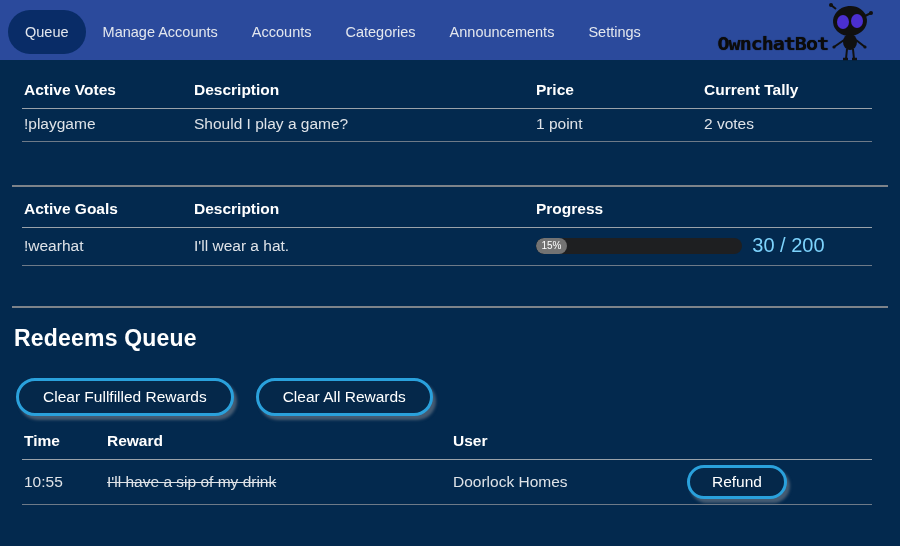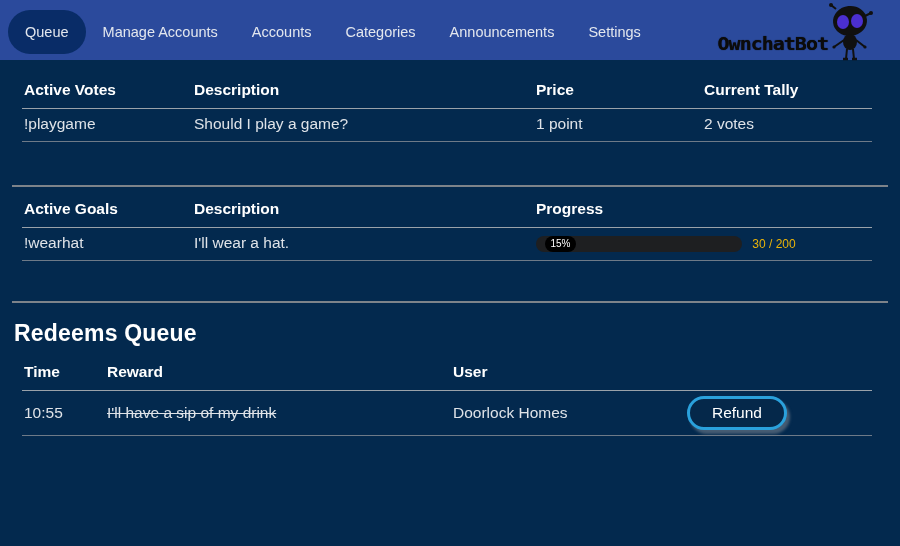--- a/index.html
+++ b/index.html
@@ -84,25 +84,25 @@
   .redeems-table td { height: 45px; padding: 4px 2px; }
 
   
   .progress-track {
     display: inline-block; vertical-align: middle;
     width: 206px; height: 16px;
     background: #1e1f21; border-radius: 8px;
     overflow: hidden;
   }
   .progress-fill {
-    height: 100%; background: #000000; border-radius: 8px;
-    display: flex; align-items: center; justify-content: center; margin-left: 9px;
+    height: 100%; background: #737373; border-radius: 8px;
+    display: flex; align-items: center; justify-content: center;
   }
   .progress-fill span { font-size: 10px; color: #ffffff; white-space: nowrap; }
-  .progress-text { display: inline-block; vertical-align: middle; margin-left: 6px; font-size: 12px; color: #eab308; text-align: right; }
+  .progress-text { display: inline-block; vertical-align: middle; margin-left: 6px; font-size: 20px; color: #7dd3fc; text-align: right; }
 </style>
 </head>
 <body>
 
 <nav>
   <div class="nav-items">
     <a class="nav-item active">Queue</a>
     <a class="nav-item">Manage Accounts</a>
     <a class="nav-item">Accounts</a>
     <a class="nav-item">Categories</a>
@@ -187,20 +187,24 @@
           <span class="progress-text">30 / 200</span>
         </td>
       </tr>
     </tbody>
   </table>
 
   <hr class="sep sep-2">
 
   <h2 class="section-title">Redeems Queue</h2>
 
+  <div class="button-row">
+    <button class="pill-btn">Clear Fullfilled Rewards</button>
+    <button class="pill-btn">Clear All Rewards</button>
+  </div>
 
   <table class="redeems-table">
     <colgroup>
         <col style="width:83px">
         <col style="width:346px">
         <col style="width:234px">
         <col style="width:187px">
       </colgroup>
     <thead>
       <tr>

